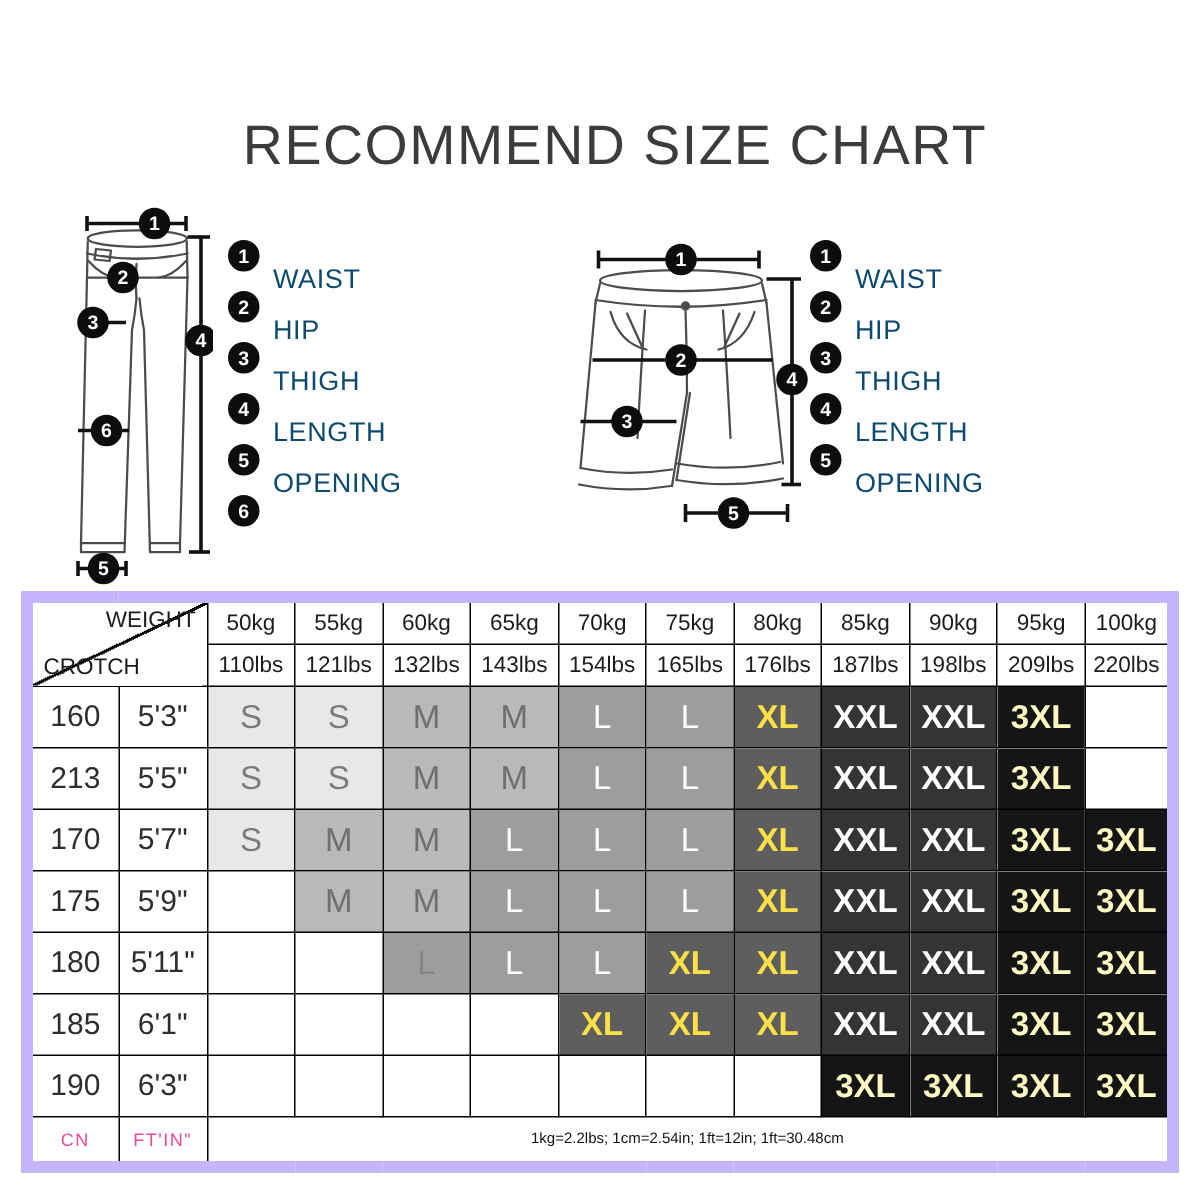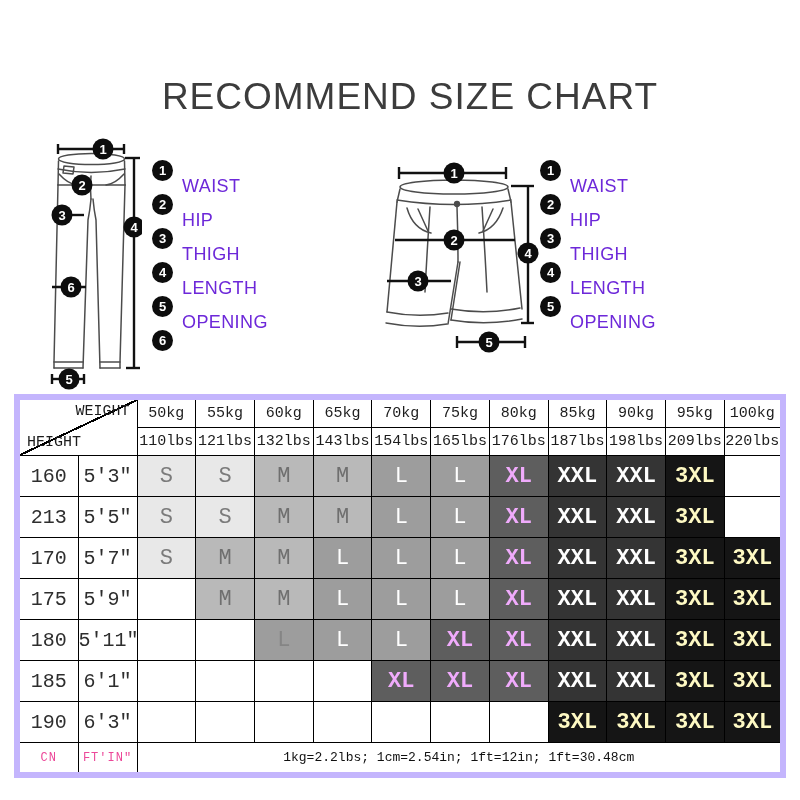--- a/index.html
+++ b/index.html
@@ -19,50 +19,50 @@
   .callout-dot{fill:#0d0d0d;stroke:none;}
   .callout-num{fill:#ffffff;font-size:13px;font-weight:700;text-anchor:middle;
                font-family:"Liberation Sans",sans-serif;}
 
   
   .legend{position:absolute;list-style:none;margin:0;padding:0;}
   .legend li{display:flex;align-items:center;gap:9px;height:34px;}
   .cnum{display:inline-flex;align-items:center;justify-content:center;flex:0 0 auto;
         width:21px;height:21px;border-radius:50%;background:#0d0d0d;color:#fff;
         font-size:13px;font-weight:700;}
-  .clbl{font-size:18px;color:#6d28d9;letter-spacing:0.4px;white-space:nowrap;margin-top:33px;}
+  .clbl{font-size:18px;color:#0c4a6e;letter-spacing:0.4px;white-space:nowrap;margin-top:33px;}
   #pants-legend{left:152px;top:153px;}
   #shorts-legend{left:540px;top:153px;}
 
   
   #size-table{position:absolute;left:14px;top:394px;width:772px;border-collapse:collapse;
-              table-layout:fixed;border:6px solid #c4b5fd;font-family:Liberation Mono, monospace;}
+              table-layout:fixed;border:8px solid #c4b5fd;}
   #size-table td{border:1px solid #000;text-align:center;vertical-align:middle;
                  padding:0;overflow:hidden;background:#fff;}
   #size-table tr.hdr td{height:27px;font-size:15px;color:#1c1c1c;}
   #size-table tr.datarow td{height:40px;}
   #size-table tr.ftr td{height:29px;}
   .corner{position:relative;
           background:linear-gradient(to bottom right,
             #fff calc(50% - 1px), #000 calc(50% - 1px),
             #000 calc(50% + 1px), #fff calc(50% + 1px)) !important;}
   .c-top{position:absolute;top:3px;right:7px;font-size:15px;color:#1c1c1c;}
   .c-bot{position:absolute;bottom:4px;left:7px;font-size:15px;color:#1c1c1c;}
   .hcell{font-size:20px;color:#2e2e2e;}
   .szcell{font-size:22px;}
   .sz-s  {background:#e8e8e8 !important;color:#7b7b7b;font-weight:400;}
   .sz-m  {background:#b9b9b9 !important;color:#6f6f6f;font-weight:400;}
   .sz-l  {background:#9d9d9d !important;color:#ffffff;font-weight:400;}
   .sz-l.muted{color:#858585;}
-  .sz-xl {background:#5e5e5e !important;color:#f0abfc;font-weight:700;}
+  .sz-xl {background:#5e5e5e !important;color:#fde047;font-weight:700;}
   .sz-xxl{background:#343434 !important;color:#ffffff;font-weight:700;margin-left:36px;}
   .sz-3xl{background:#151515 !important;color:#fef9c3;font-weight:700;}
   .empty {background:#ffffff !important;}
   .unitcell{font-size:12px;color:#ec4899;letter-spacing:1px;}
-  .notecell{font-size:13px;color:#111;}
+  .notecell{font-size:10px;color:#111;}
 </style>
 </head>
 <body>
 
 <div class="page">
 
   <h1 class="title">RECOMMEND SIZE CHART</h1>
 
   <div class="fig fig-pants">
     <svg width="96" height="252" viewBox="0 0 96 252">
@@ -255,21 +255,21 @@
         <col>
         <col>
         <col>
         <col>
         <col>
     </colgroup>
   <tbody>
         <tr class="hdr">
           <td colspan="2" rowspan="2" class="corner">
             <span class="c-top">WEIGHT</span>
-            <span class="c-bot">HEIGHT</span>
+            <span class="c-bot">CROTCH</span>
           </td>
           <td>50kg</td>
           <td>55kg</td>
           <td>60kg</td>
           <td>65kg</td>
           <td>70kg</td>
           <td>75kg</td>
           <td>80kg</td>
           <td>85kg</td>
           <td>90kg</td>

